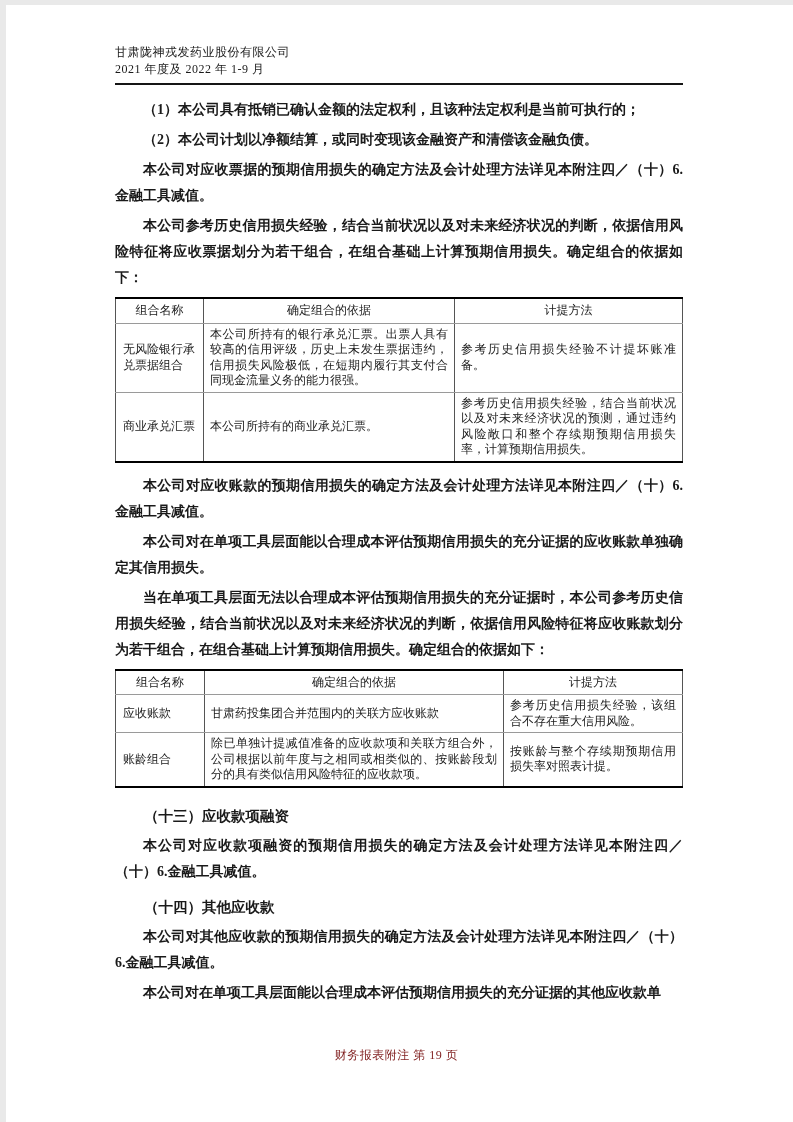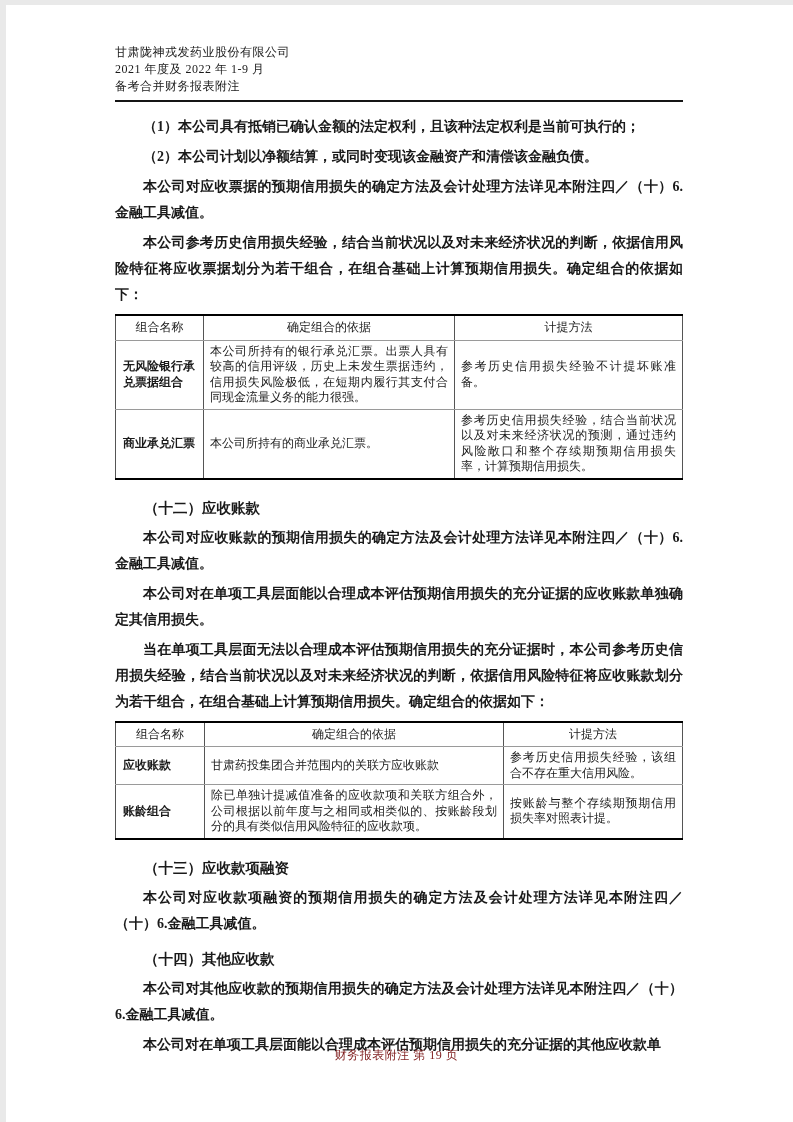--- a/index.html
+++ b/index.html
@@ -64,21 +64,21 @@
     border-top: 1px solid #9a9a9a;
     border-bottom: 1px solid #9a9a9a;
     vertical-align: middle;
     padding: 3px 6px;
   }
   .ptable th {
     font-weight: normal;
     padding: 4px 2px;
   }
   .ptable td { text-align: justify; }
-  .ptable td.name { text-align: left; padding-left: 7px; font-weight: bold; }
+  .ptable td.name { text-align: left; padding-left: 7px; }
   .t1 .c1 { width: 88px; }  .t1 .c2 { width: 251px; }
   .t2 .c1 { width: 89px; }  .t2 .c2 { width: 299px; }
 
   .gap-after-table { height: 6px; }
 
   .doc-footer {
     position: absolute;
     left: 0; right: 0;
     bottom: 58px;
     text-align: center;
@@ -91,21 +91,20 @@
 <body>
 
 <div class="edge-top"></div>
 <div class="edge-left"></div>
 
 <div class="page">
 
   <header class="doc-header">
     <div>甘肃陇神戎发药业股份有限公司</div>
     <div>2021 年度及 2022 年 1-9 月</div>
-    <div>备考合并财务报表附注</div>
   </header>
 
   <main>
 
     <p class="para">（1）本公司具有抵销已确认金额的法定权利，且该种法定权利是当前可执行的；</p>
     <p class="para">（2）本公司计划以净额结算，或同时变现该金融资产和清偿该金融负债。</p>
 
     <section>
       <p class="para">本公司对应收票据的预期信用损失的确定方法及会计处理方法详见本附注四／（十）6.金融工具减值。</p>
       <p class="para">本公司参考历史信用损失经验，结合当前状况以及对未来经济状况的判断，依据信用风险特征将应收票据划分为若干组合，在组合基础上计算预期信用损失。确定组合的依据如下：</p>
@@ -133,21 +132,20 @@
             <td class="name">商业承兑汇票</td>
             <td>本公司所持有的商业承兑汇票。</td>
             <td>参考历史信用损失经验，结合当前状况以及对未来经济状况的预测，通过违约风险敞口和整个存续期预期信用损失率，计算预期信用损失。</td>
           </tr>
         </tbody>
       </table>
       <div class="gap-after-table"></div>
     </section>
 
     <section>
-      <h2 class="heading">（十二）应收账款</h2>
       <p class="para">本公司对应收账款的预期信用损失的确定方法及会计处理方法详见本附注四／（十）6.金融工具减值。</p>
       <p class="para">本公司对在单项工具层面能以合理成本评估预期信用损失的充分证据的应收账款单独确定其信用损失。</p>
       <p class="para">当在单项工具层面无法以合理成本评估预期信用损失的充分证据时，本公司参考历史信用损失经验，结合当前状况以及对未来经济状况的判断，依据信用风险特征将应收账款划分为若干组合，在组合基础上计算预期信用损失。确定组合的依据如下：</p>
 
       <table class="ptable t2">
         <colgroup>
             <col class="c1">
             <col class="c2">
             <col class="c3">
           </colgroup>

